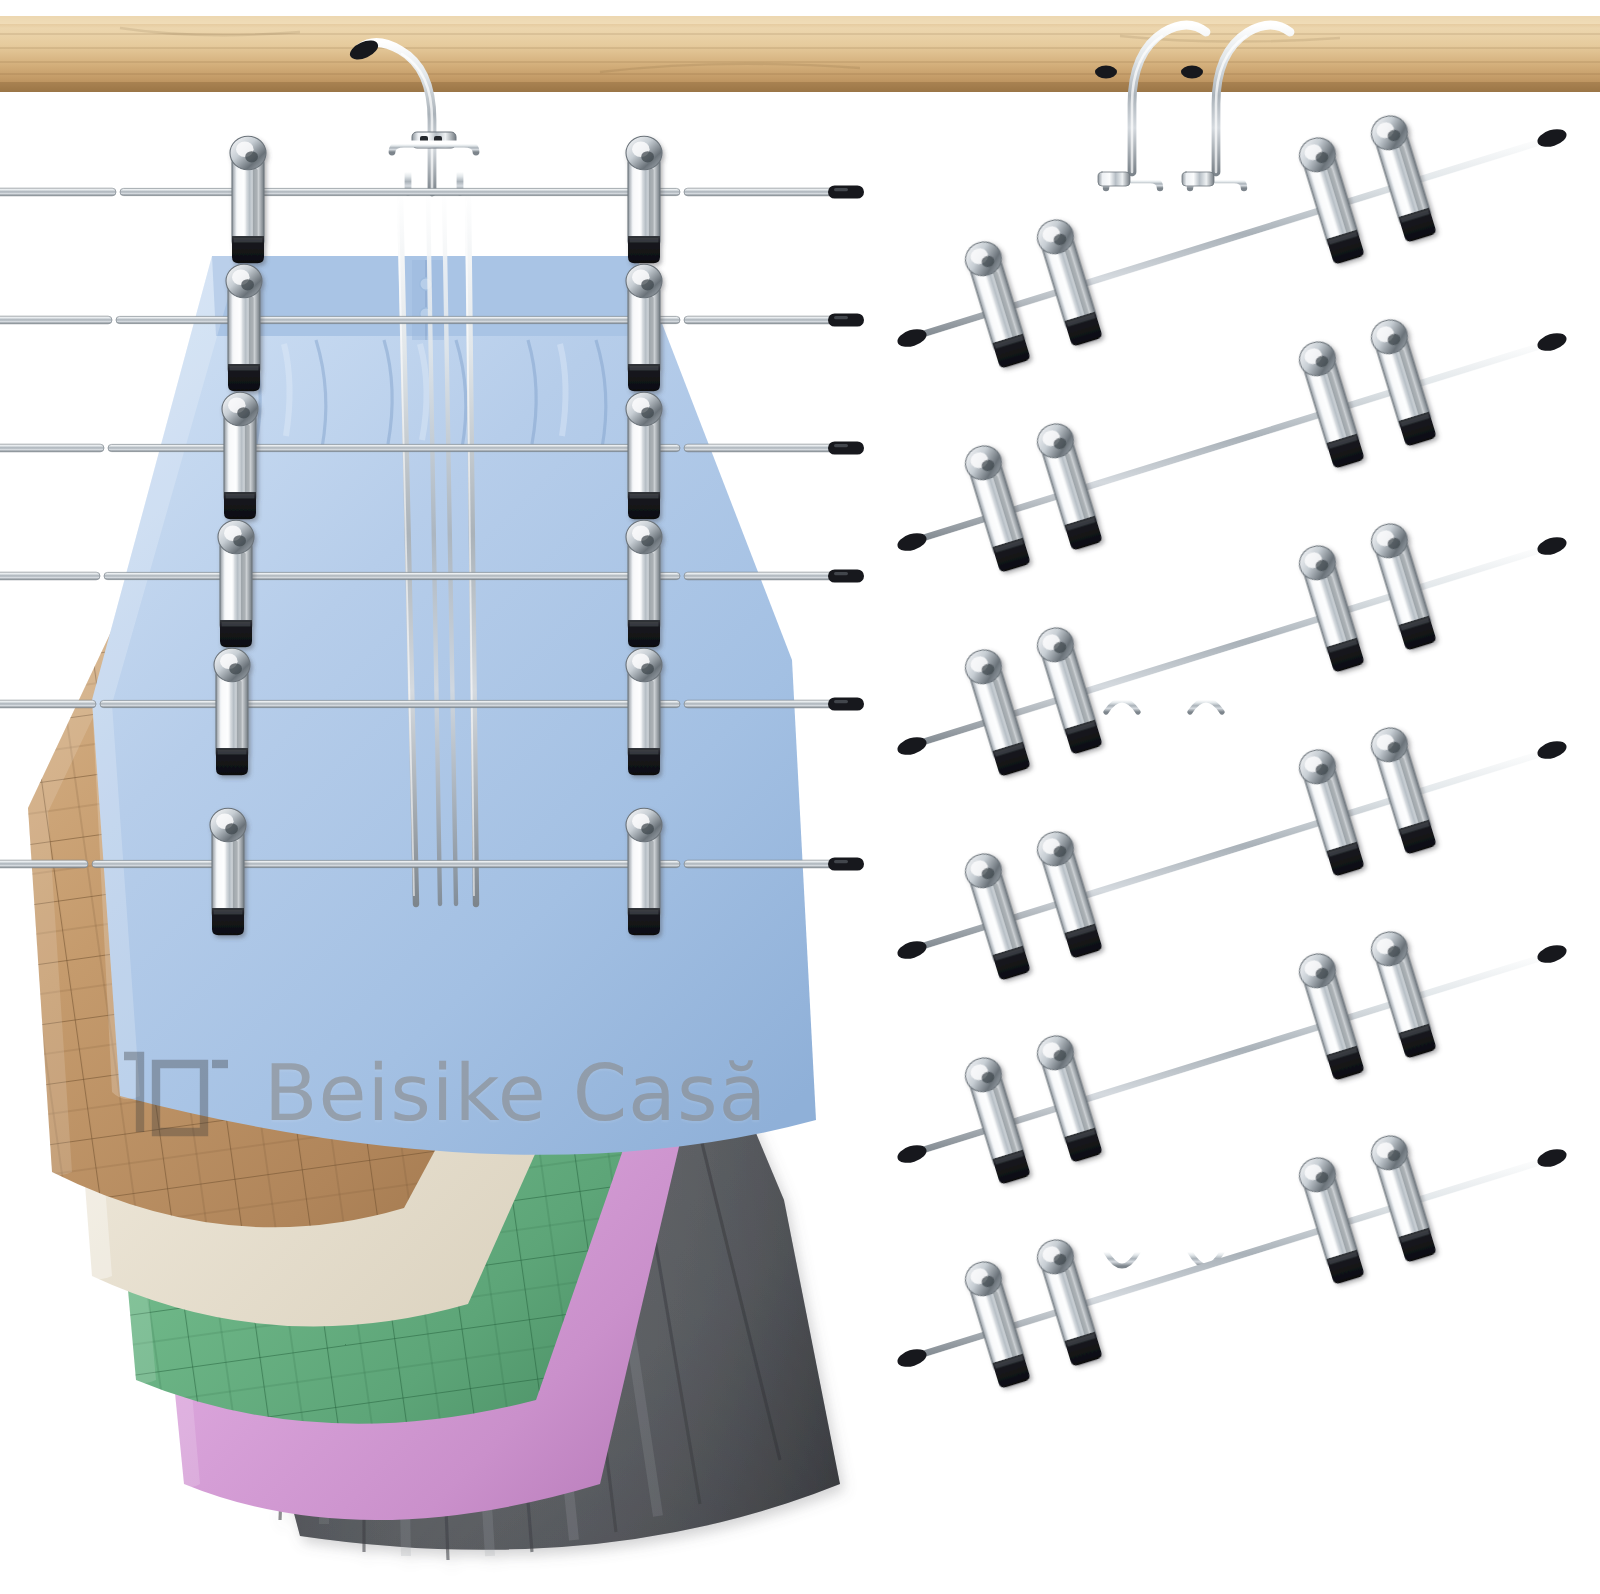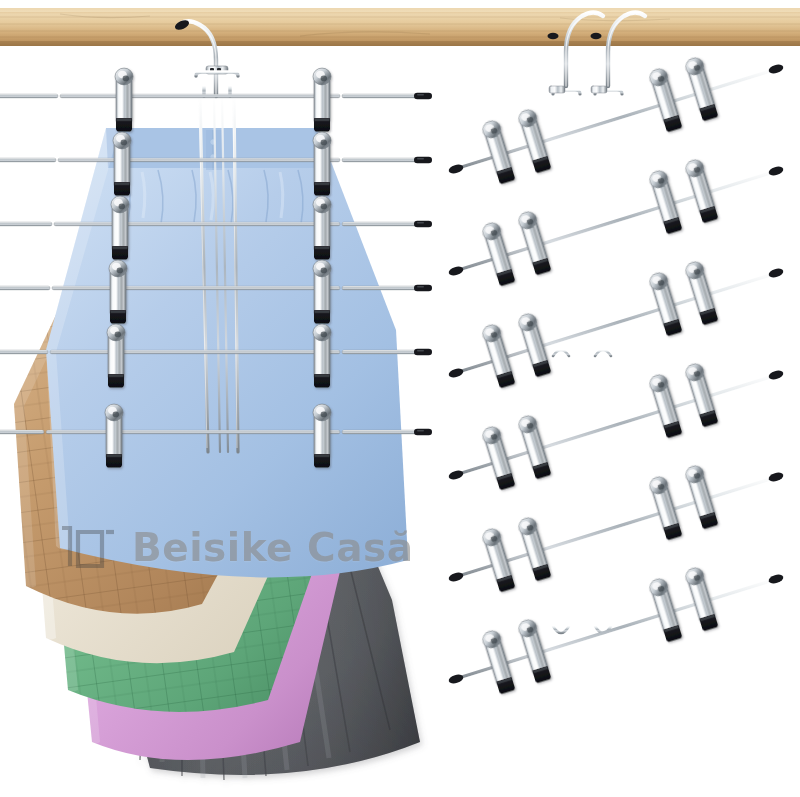--- a/index.html
+++ b/index.html
@@ -22,21 +22,21 @@
     pointer-events:none;
     z-index:60;
   }
   #wm-mark { width:62px; height:50px; flex:none; opacity:.34; }
   #wm-text {
     font-size:39px;
     letter-spacing:.5px;
     color:#8c8c8c;
     opacity:.62;
     font-family:"DejaVu Sans", sans-serif;
-    font-weight:700;
+    font-weight:400;
     white-space:nowrap;
     text-shadow:0 1px 1px rgba(255,255,255,.12);
   }
 </style>
 </head>
 <body>
 
 <div id="stage">
 
   <svg id="scene" viewBox="0 0 800 797" width="800" height="797">

